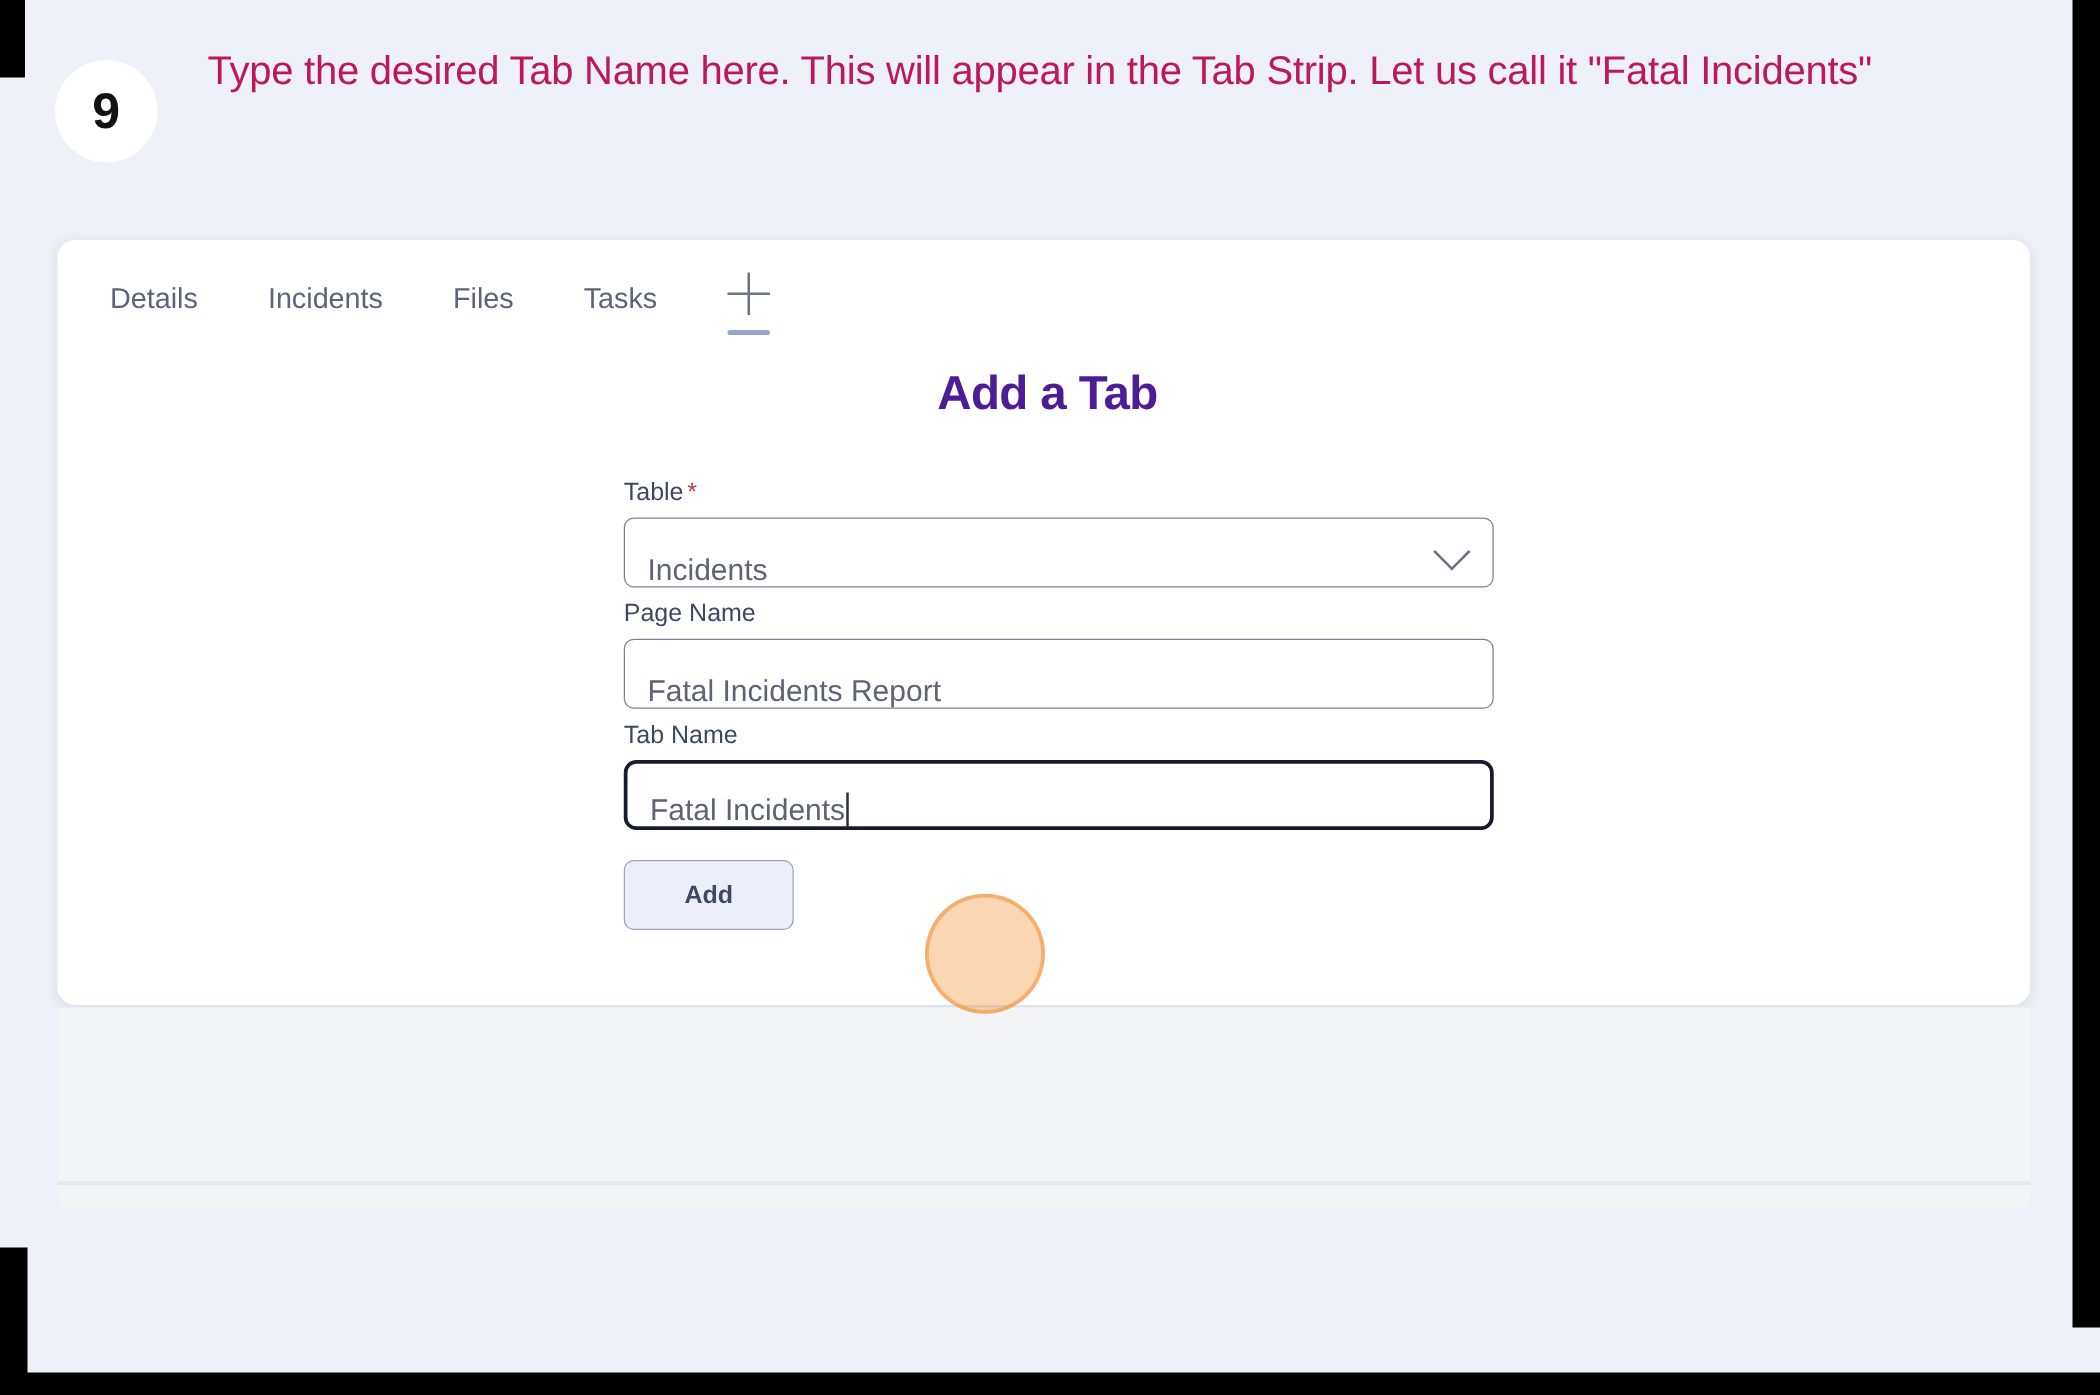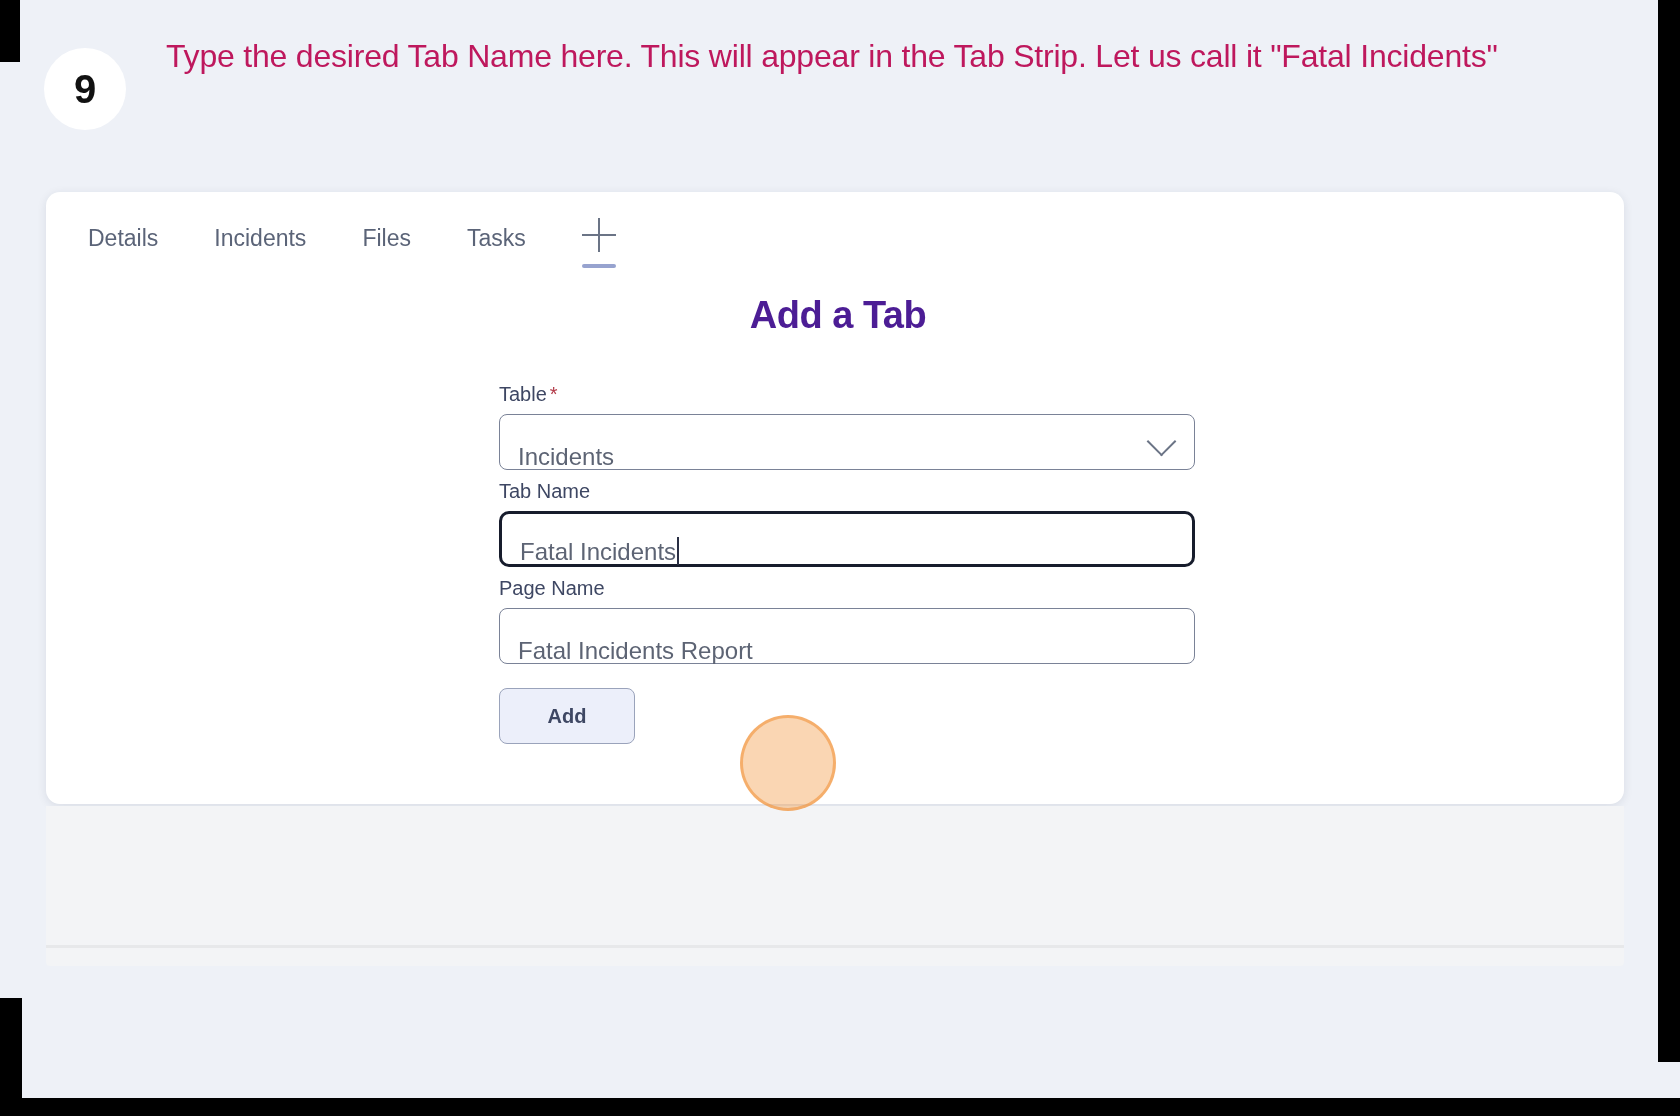--- a/index.html
+++ b/index.html
@@ -303,34 +303,34 @@
       <div class="field-label">
         <span>Table</span><span class="req-star">*</span>
       </div>
       <div class="control">
         <span class="control-value">Incidents</span>
         <span class="chevron"></span>
       </div>
     </div>
 
     <div class="field">
+      <div class="field-label">Page Name</div>
+      <div class="control">
+        <span class="control-value">Fatal Incidents Report</span>
+      </div>
+    </div>
+
+    <div class="field">
       <div class="field-label">Tab Name</div>
       <div class="control focused">
         <span class="control-value">Fatal Incidents</span>
           <span class="caret"></span>
       </div>
     </div>
 
-    <div class="field">
-      <div class="field-label">Page Name</div>
-      <div class="control">
-        <span class="control-value">Fatal Incidents Report</span>
-      </div>
-    </div>
-
     <button class="add-button">Add</button>
   </div>
 </div>
 
 <div class="lower-panel">
   <div class="lower-panel-divider"></div>
 </div>
 
 <div class="click-ring"></div>
 

